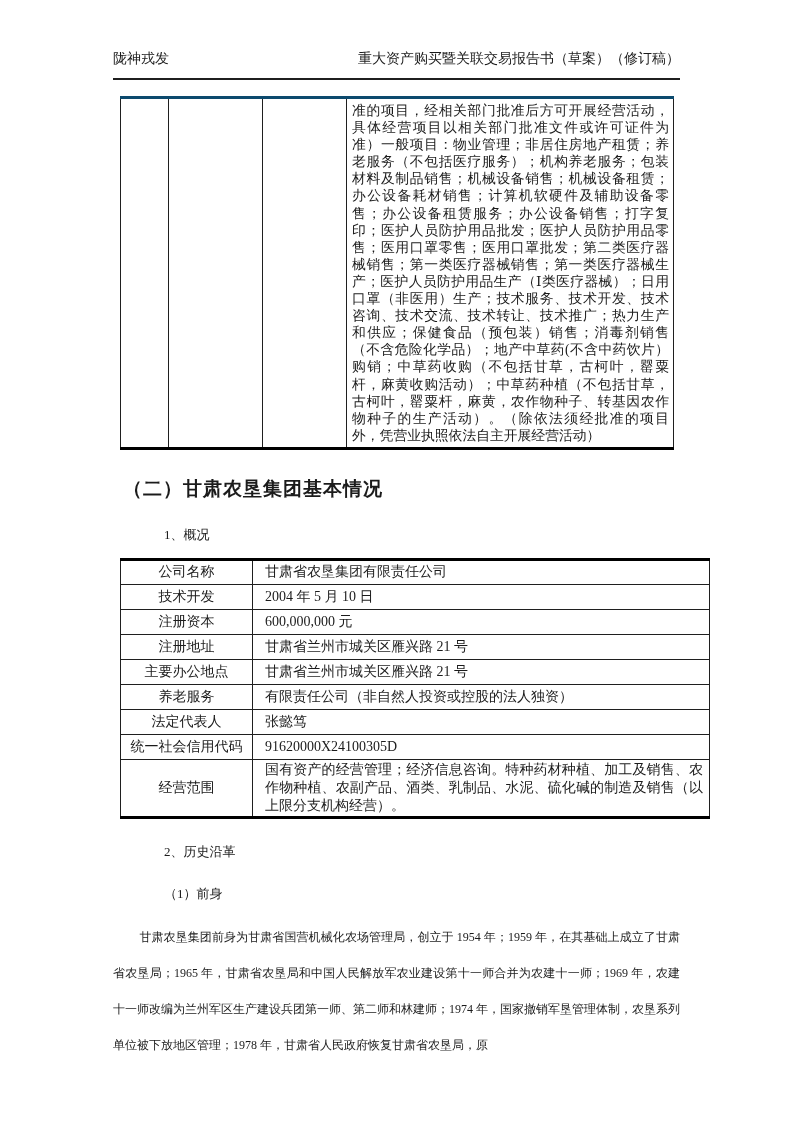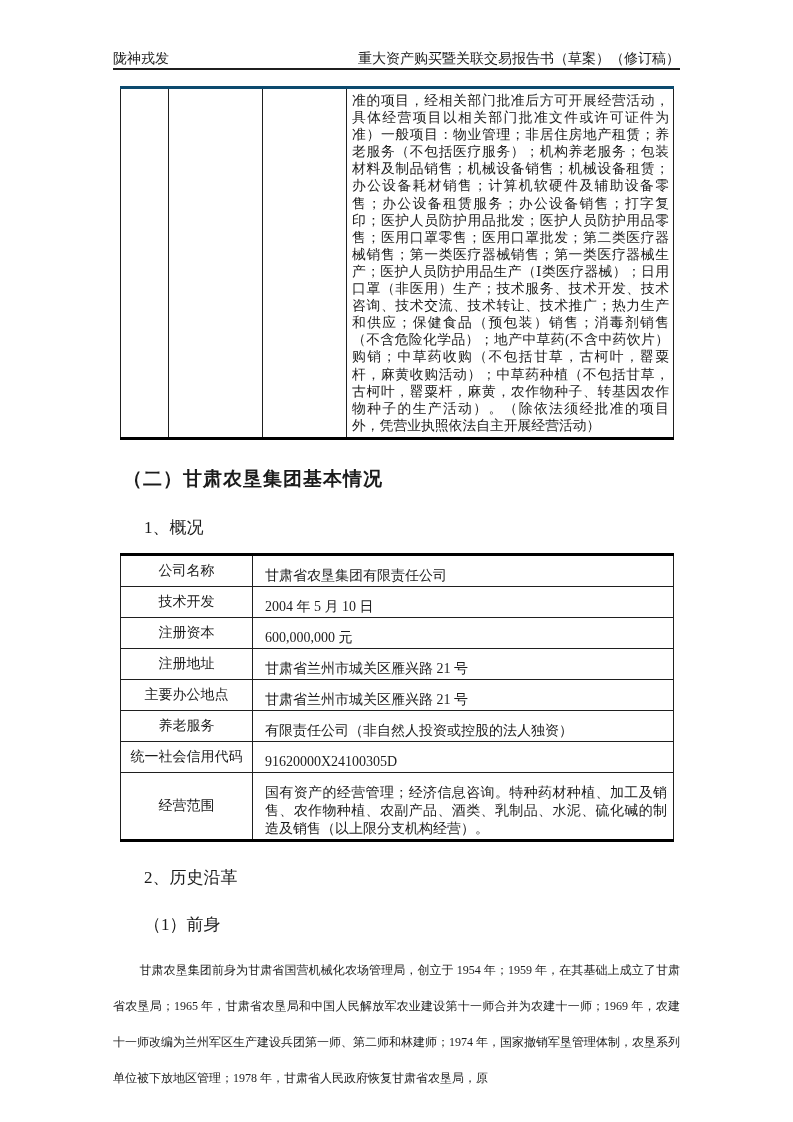--- a/index.html
+++ b/index.html
@@ -9,21 +9,21 @@
     font-family:"Liberation Serif","DejaVu Serif",serif;
     color:#1b1b1b;
   }
   .page {
     position:relative; width:793px; height:1122px;
     padding:50px 113px 0 113px;
   }
   
   .doc-header {
     display:flex; justify-content:space-between; align-items:flex-end;
-    font-size:14px; padding-bottom:0;
+    font-size:14px; padding-bottom:10px;
     border-bottom:2px solid #1f1f1f;
   }
   
   table { border-collapse:collapse; table-layout:fixed; }
   .cont-table {
     width:553px; margin:16px 0 0 7px;
     border-top:3px solid #0c4a6e; border-bottom:3px solid #000;
   }
   .cont-table td { border:1px solid #1f1f1f; vertical-align:top; }
   .cont-table .c1 { width:48px; }
@@ -32,34 +32,34 @@
   .cont-table .c4 {
     width:327px; font-size:13.8px; line-height:17.1px;
     padding:3px 4px 3px 5px; text-align:justify;
   }
   
   .sec-heading {
     margin:26px 0 0 10px;
     font-family:"Liberation Sans","DejaVu Sans",sans-serif;
     font-weight:700; font-size:19px; letter-spacing:1px;
   }
-  .sub-label { margin:24px 0 0 31px; font-size:17px; }
+  .sub-label { margin:24px 0 0 51px; font-size:13px; }
   
   .profile-table {
     width:553px; margin:14px 0 0 7px;
     border-top:3px solid #000; border-bottom:3px solid #000;
     font-size:14px;
     border-radius:20px;
   }
   .profile-table td { border:1px solid #1f1f1f; vertical-align:middle; }
   .profile-table .label {
     width:132px; text-align:center; height:25px; padding:1px 2px;
   }
   .profile-table .value {
-    width:421px; text-align:left; padding:11px 6px 1px 12px;
+    width:457px; text-align:left; padding:1px 6px 1px 12px;
     line-height:18px; text-align:justify;
   }
   
   .body-par {
     margin-top:16px; font-size:12px; line-height:36px;
     text-indent:2.2em; text-align:justify;
   }
   
   .page-footer {
     position:absolute; bottom:62px; left:0; width:793px;
@@ -111,20 +111,24 @@
       </tr>
       <tr>
         <td class="label">主要办公地点</td>
         <td class="value">甘肃省兰州市城关区雁兴路 21 号</td>
       </tr>
       <tr>
         <td class="label">养老服务</td>
         <td class="value">有限责任公司（非自然人投资或控股的法人独资）</td>
       </tr>
       <tr>
+        <td class="label">法定代表人</td>
+        <td class="value">张懿笃</td>
+      </tr>
+      <tr>
         <td class="label">统一社会信用代码</td>
         <td class="value">91620000X24100305D</td>
       </tr>
       <tr>
         <td class="label">经营范围</td>
         <td class="value">国有资产的经营管理；经济信息咨询。特种药材种植、加工及销售、农作物种植、农副产品、酒类、乳制品、水泥、硫化碱的制造及销售（以上限分支机构经营）。</td>
       </tr>
     </tbody>
   </table>
 

